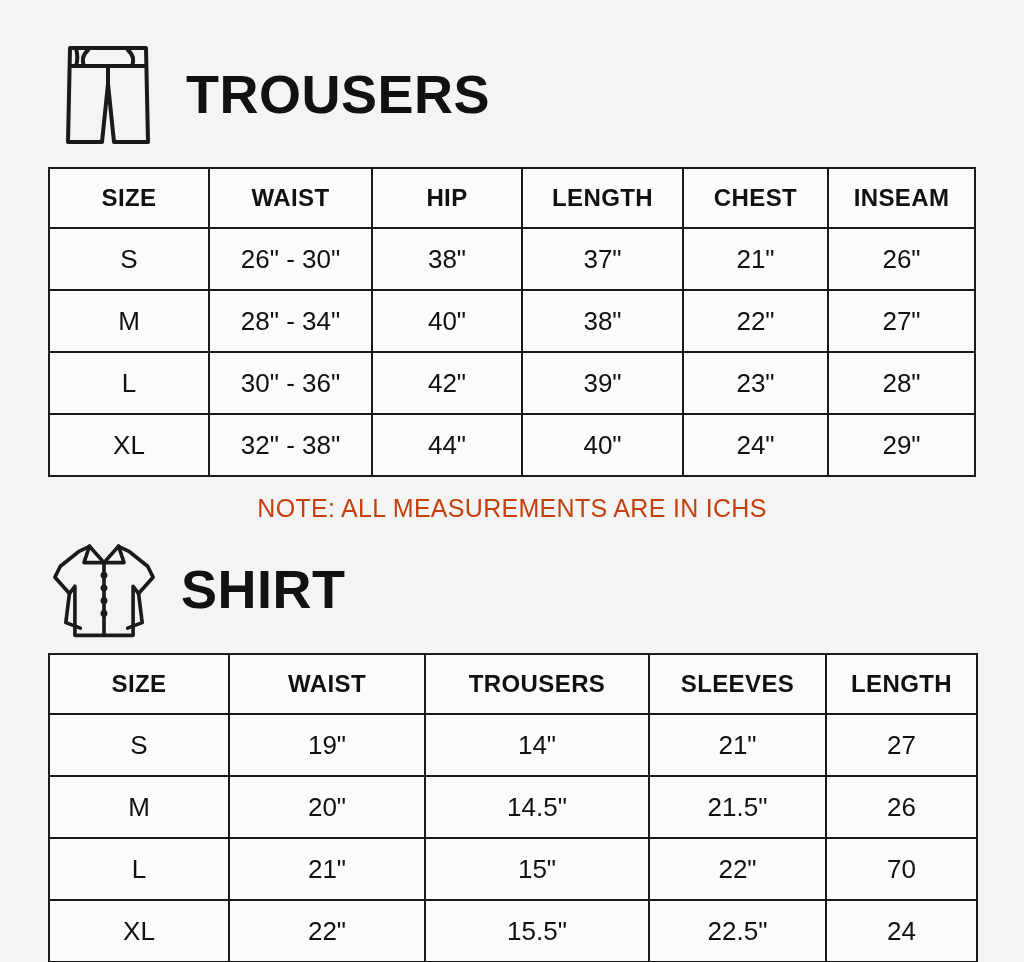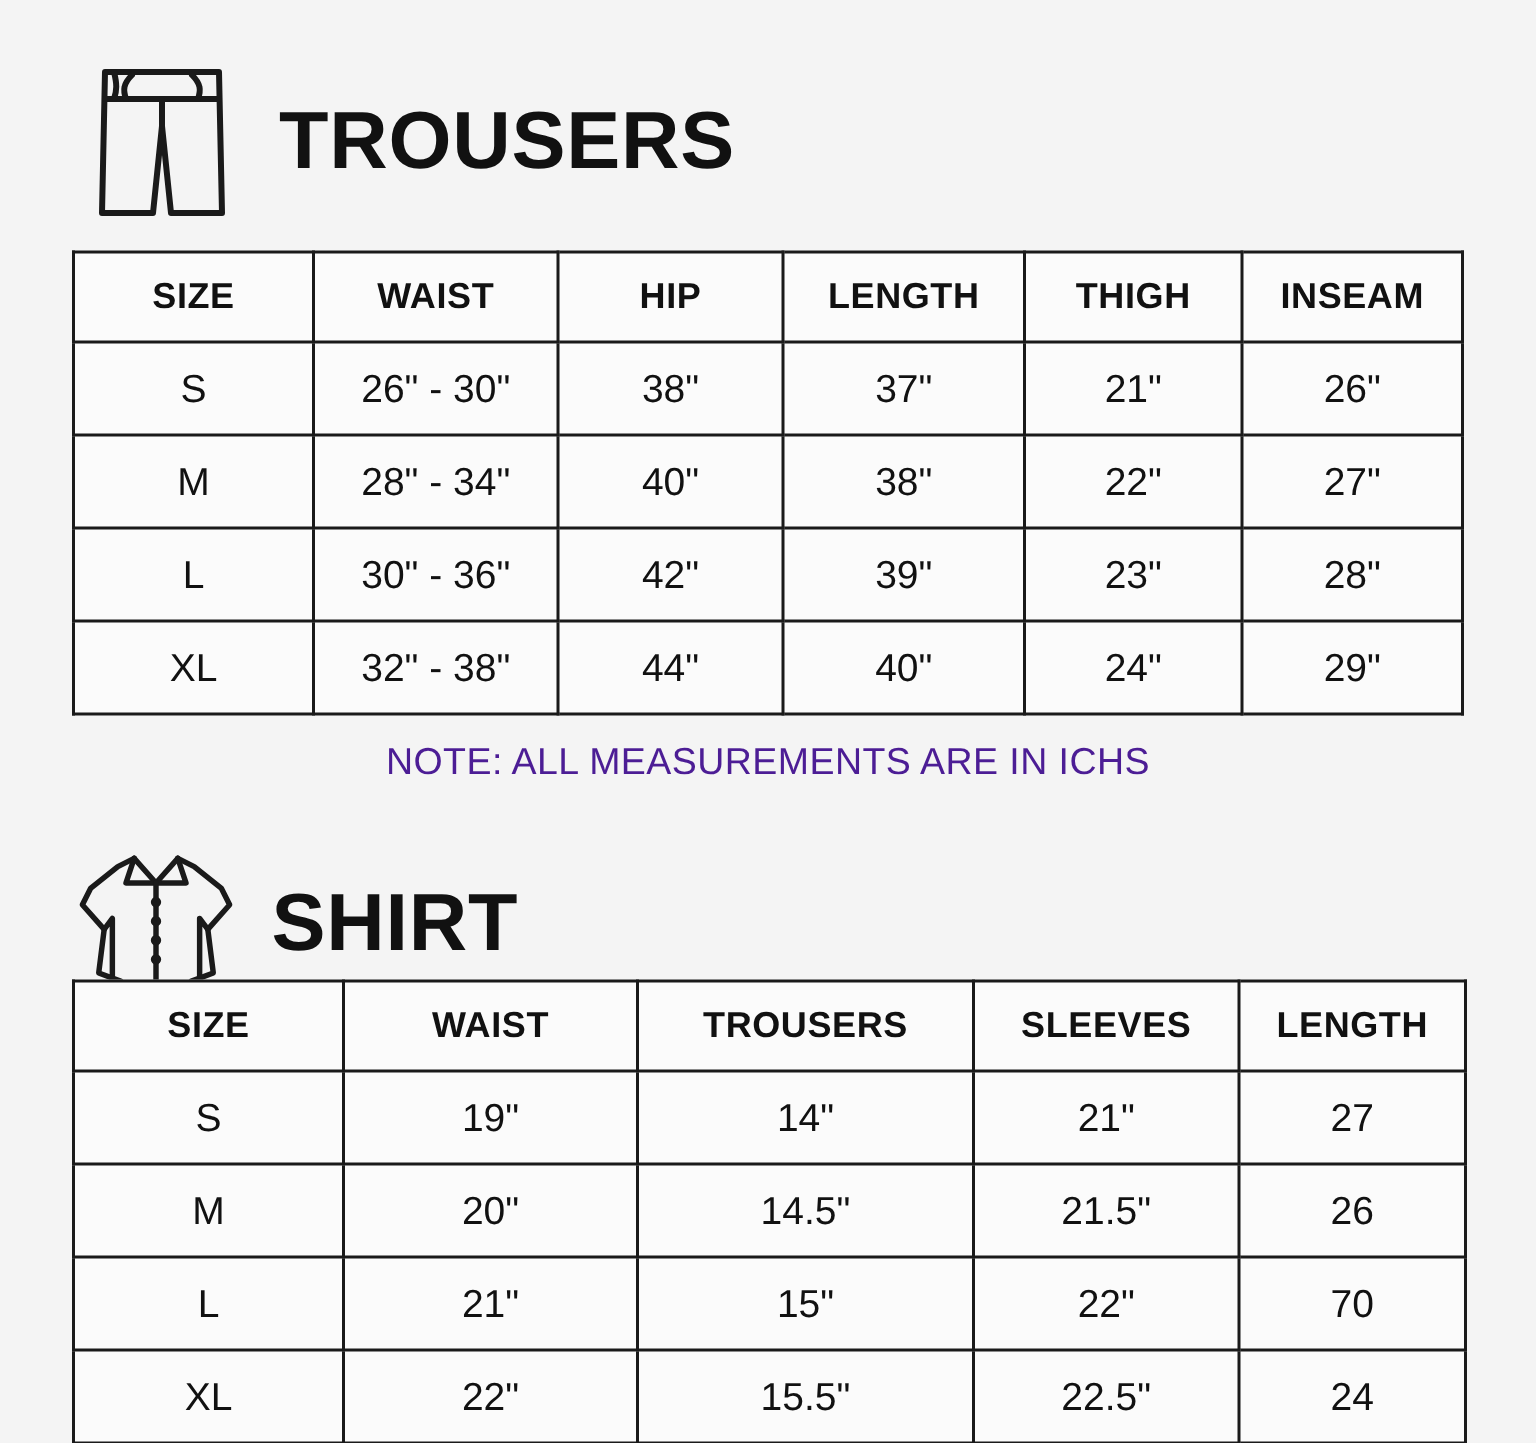--- a/index.html
+++ b/index.html
@@ -43,21 +43,21 @@
 
   #trousers-head {
     position: absolute;
     left: 48px;
     top: 36px;
     height: 116px;
   }
   #shirt-head {
     position: absolute;
     left: 44px;
-    top: 552px;
+    top: 526px;
     height: 125px;
     gap: 17px;
   }
 
   
   table {
     border-collapse: collapse;
     table-layout: fixed;
     background: #fbfbfb;
   }
@@ -92,21 +92,21 @@
     width: 928px;
   }
 
   .note {
     position: absolute;
     left: 0;
     right: 0;
     top: 494px;
     text-align: center;
     font-size: 25px;
-    color: #4c1d95;
+    color: #c2410c;
     letter-spacing: 0.3px;
   }
 
   svg { display: block; }
 </style>
 </head>
 <body>
 
 <div class="page">
 
@@ -134,21 +134,21 @@
       <col style="width:161px">
         <col style="width:145px">
         <col style="width:147px">
     </colgroup>
     <thead>
       <tr>
         <th>SIZE</th>
         <th>WAIST</th>
         <th>HIP</th>
         <th>LENGTH</th>
-        <th>THIGH</th>
+        <th>CHEST</th>
         <th>INSEAM</th>
       </tr>
     </thead>
     <tbody>
       <tr>
         <td>S</td>
         <td>26" - 30"</td>
         <td>38"</td>
         <td>37"</td>
         <td>21"</td>

